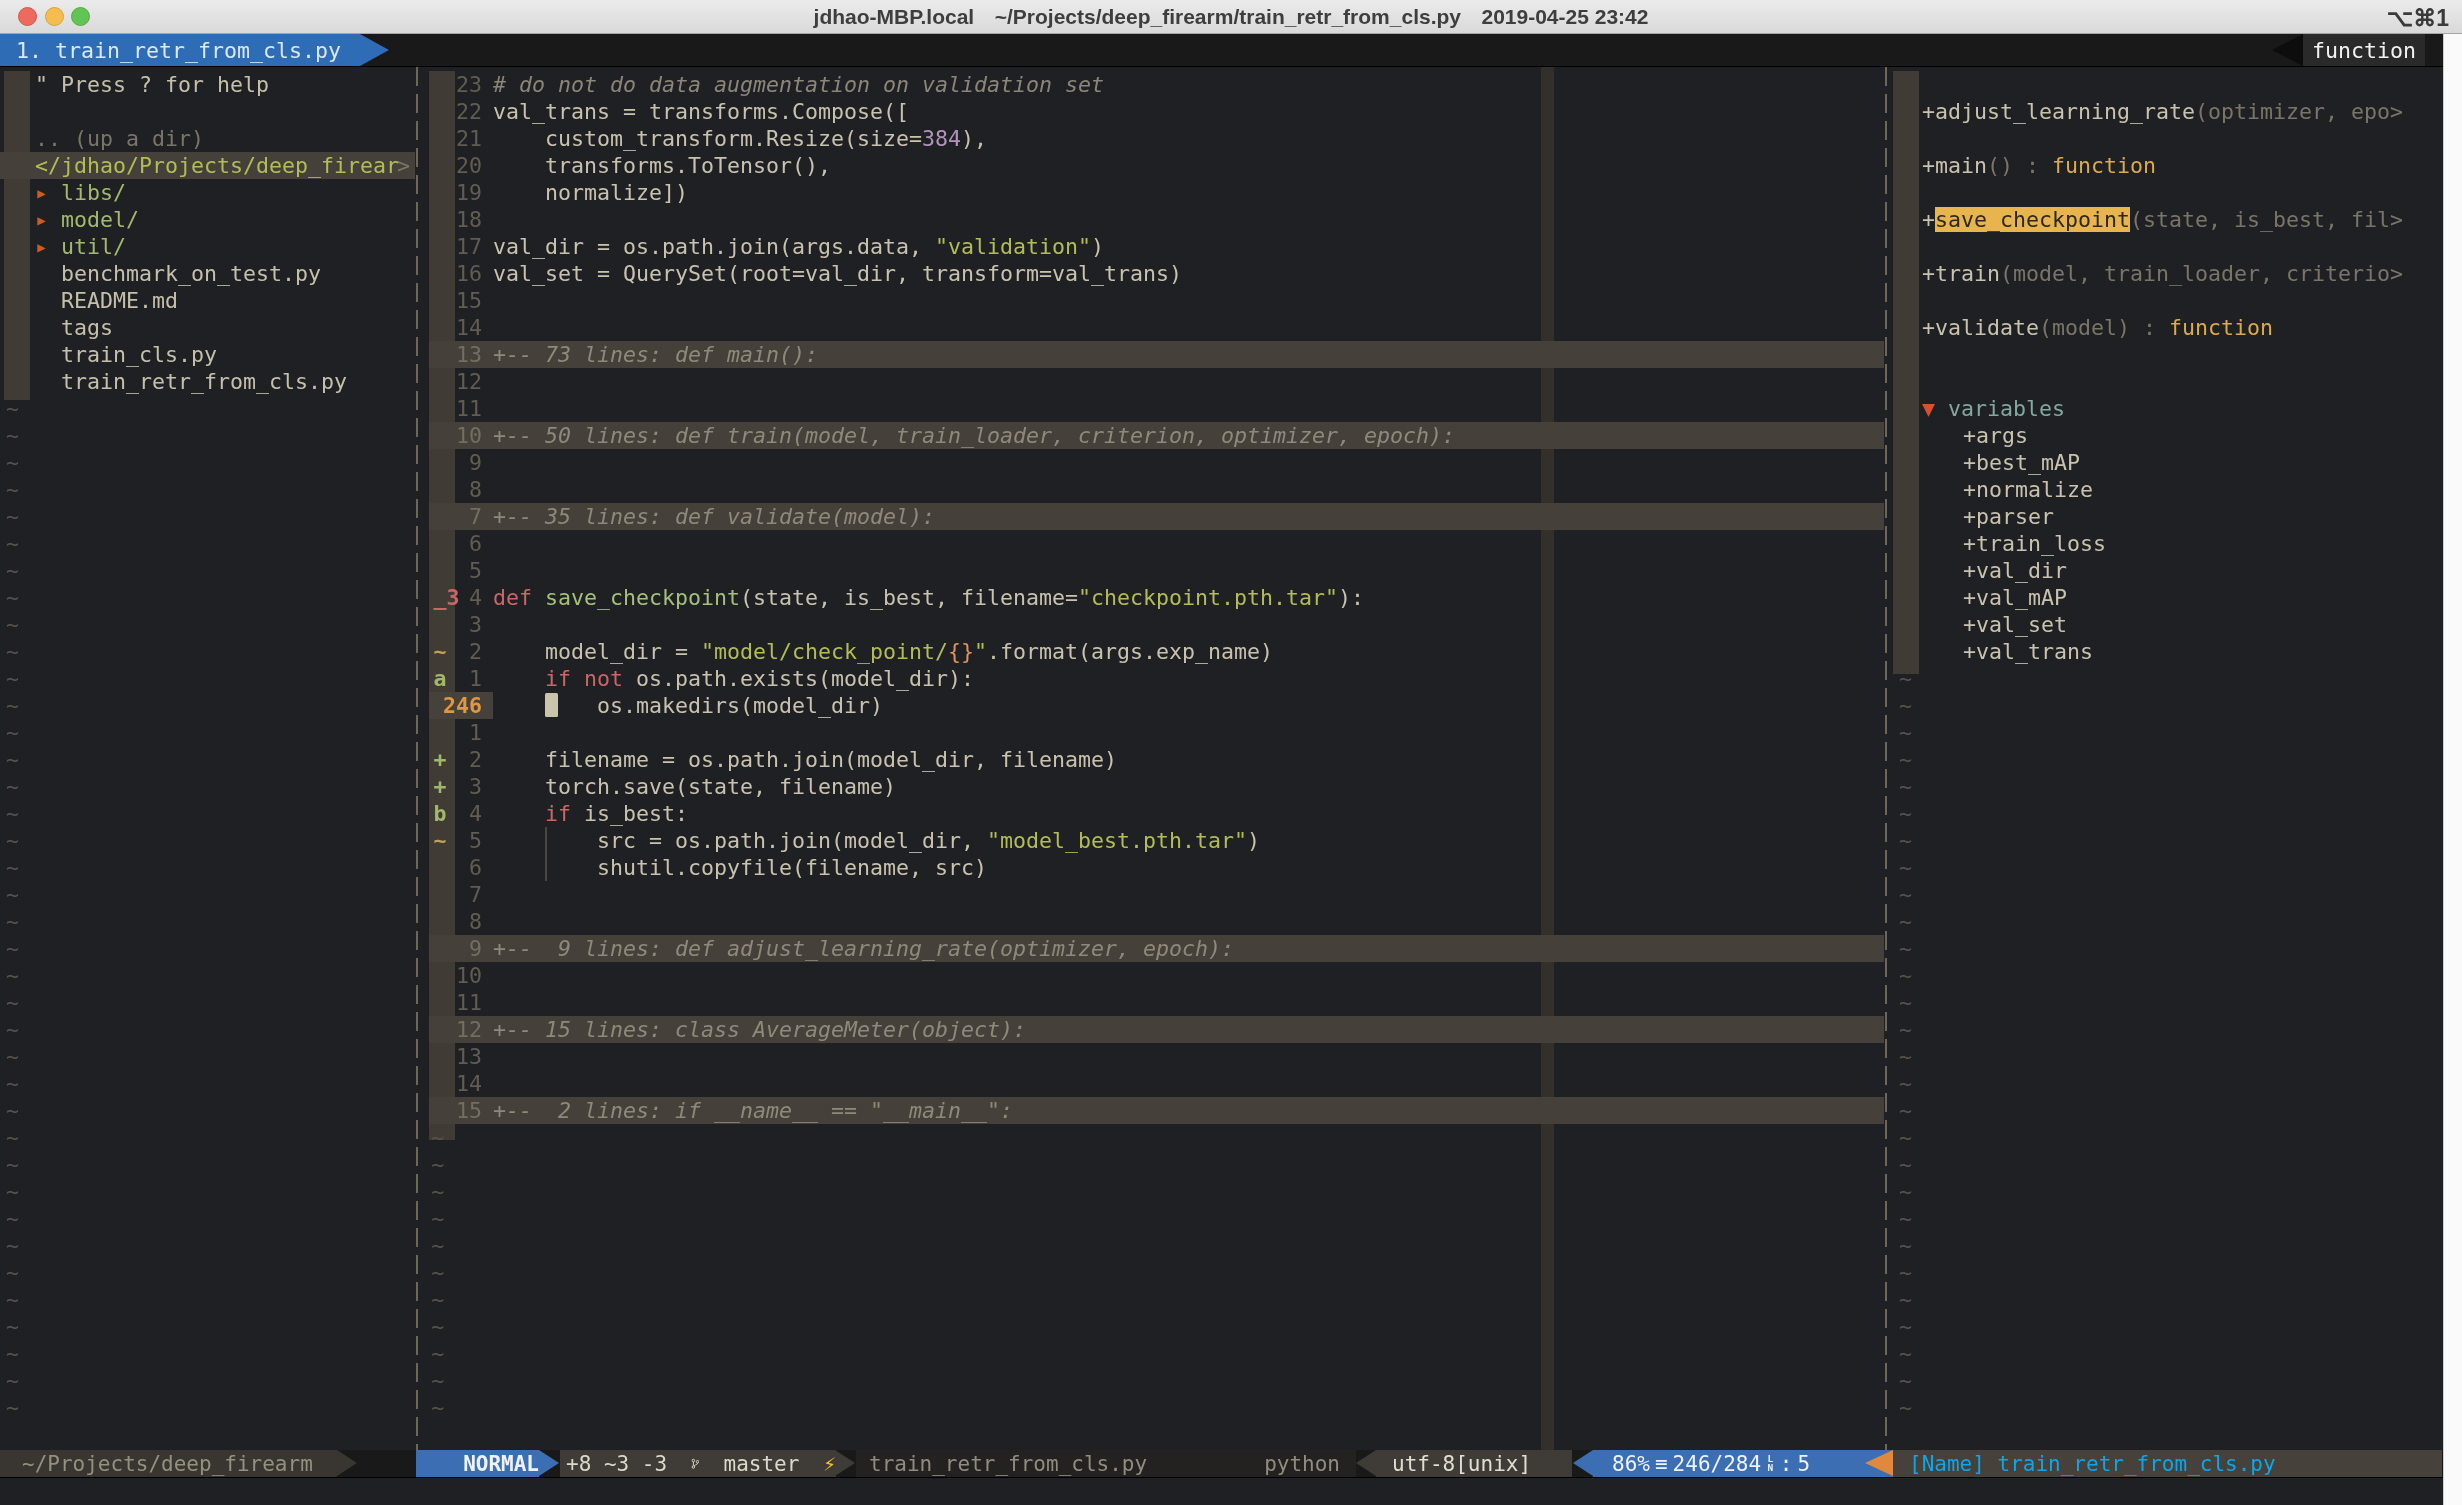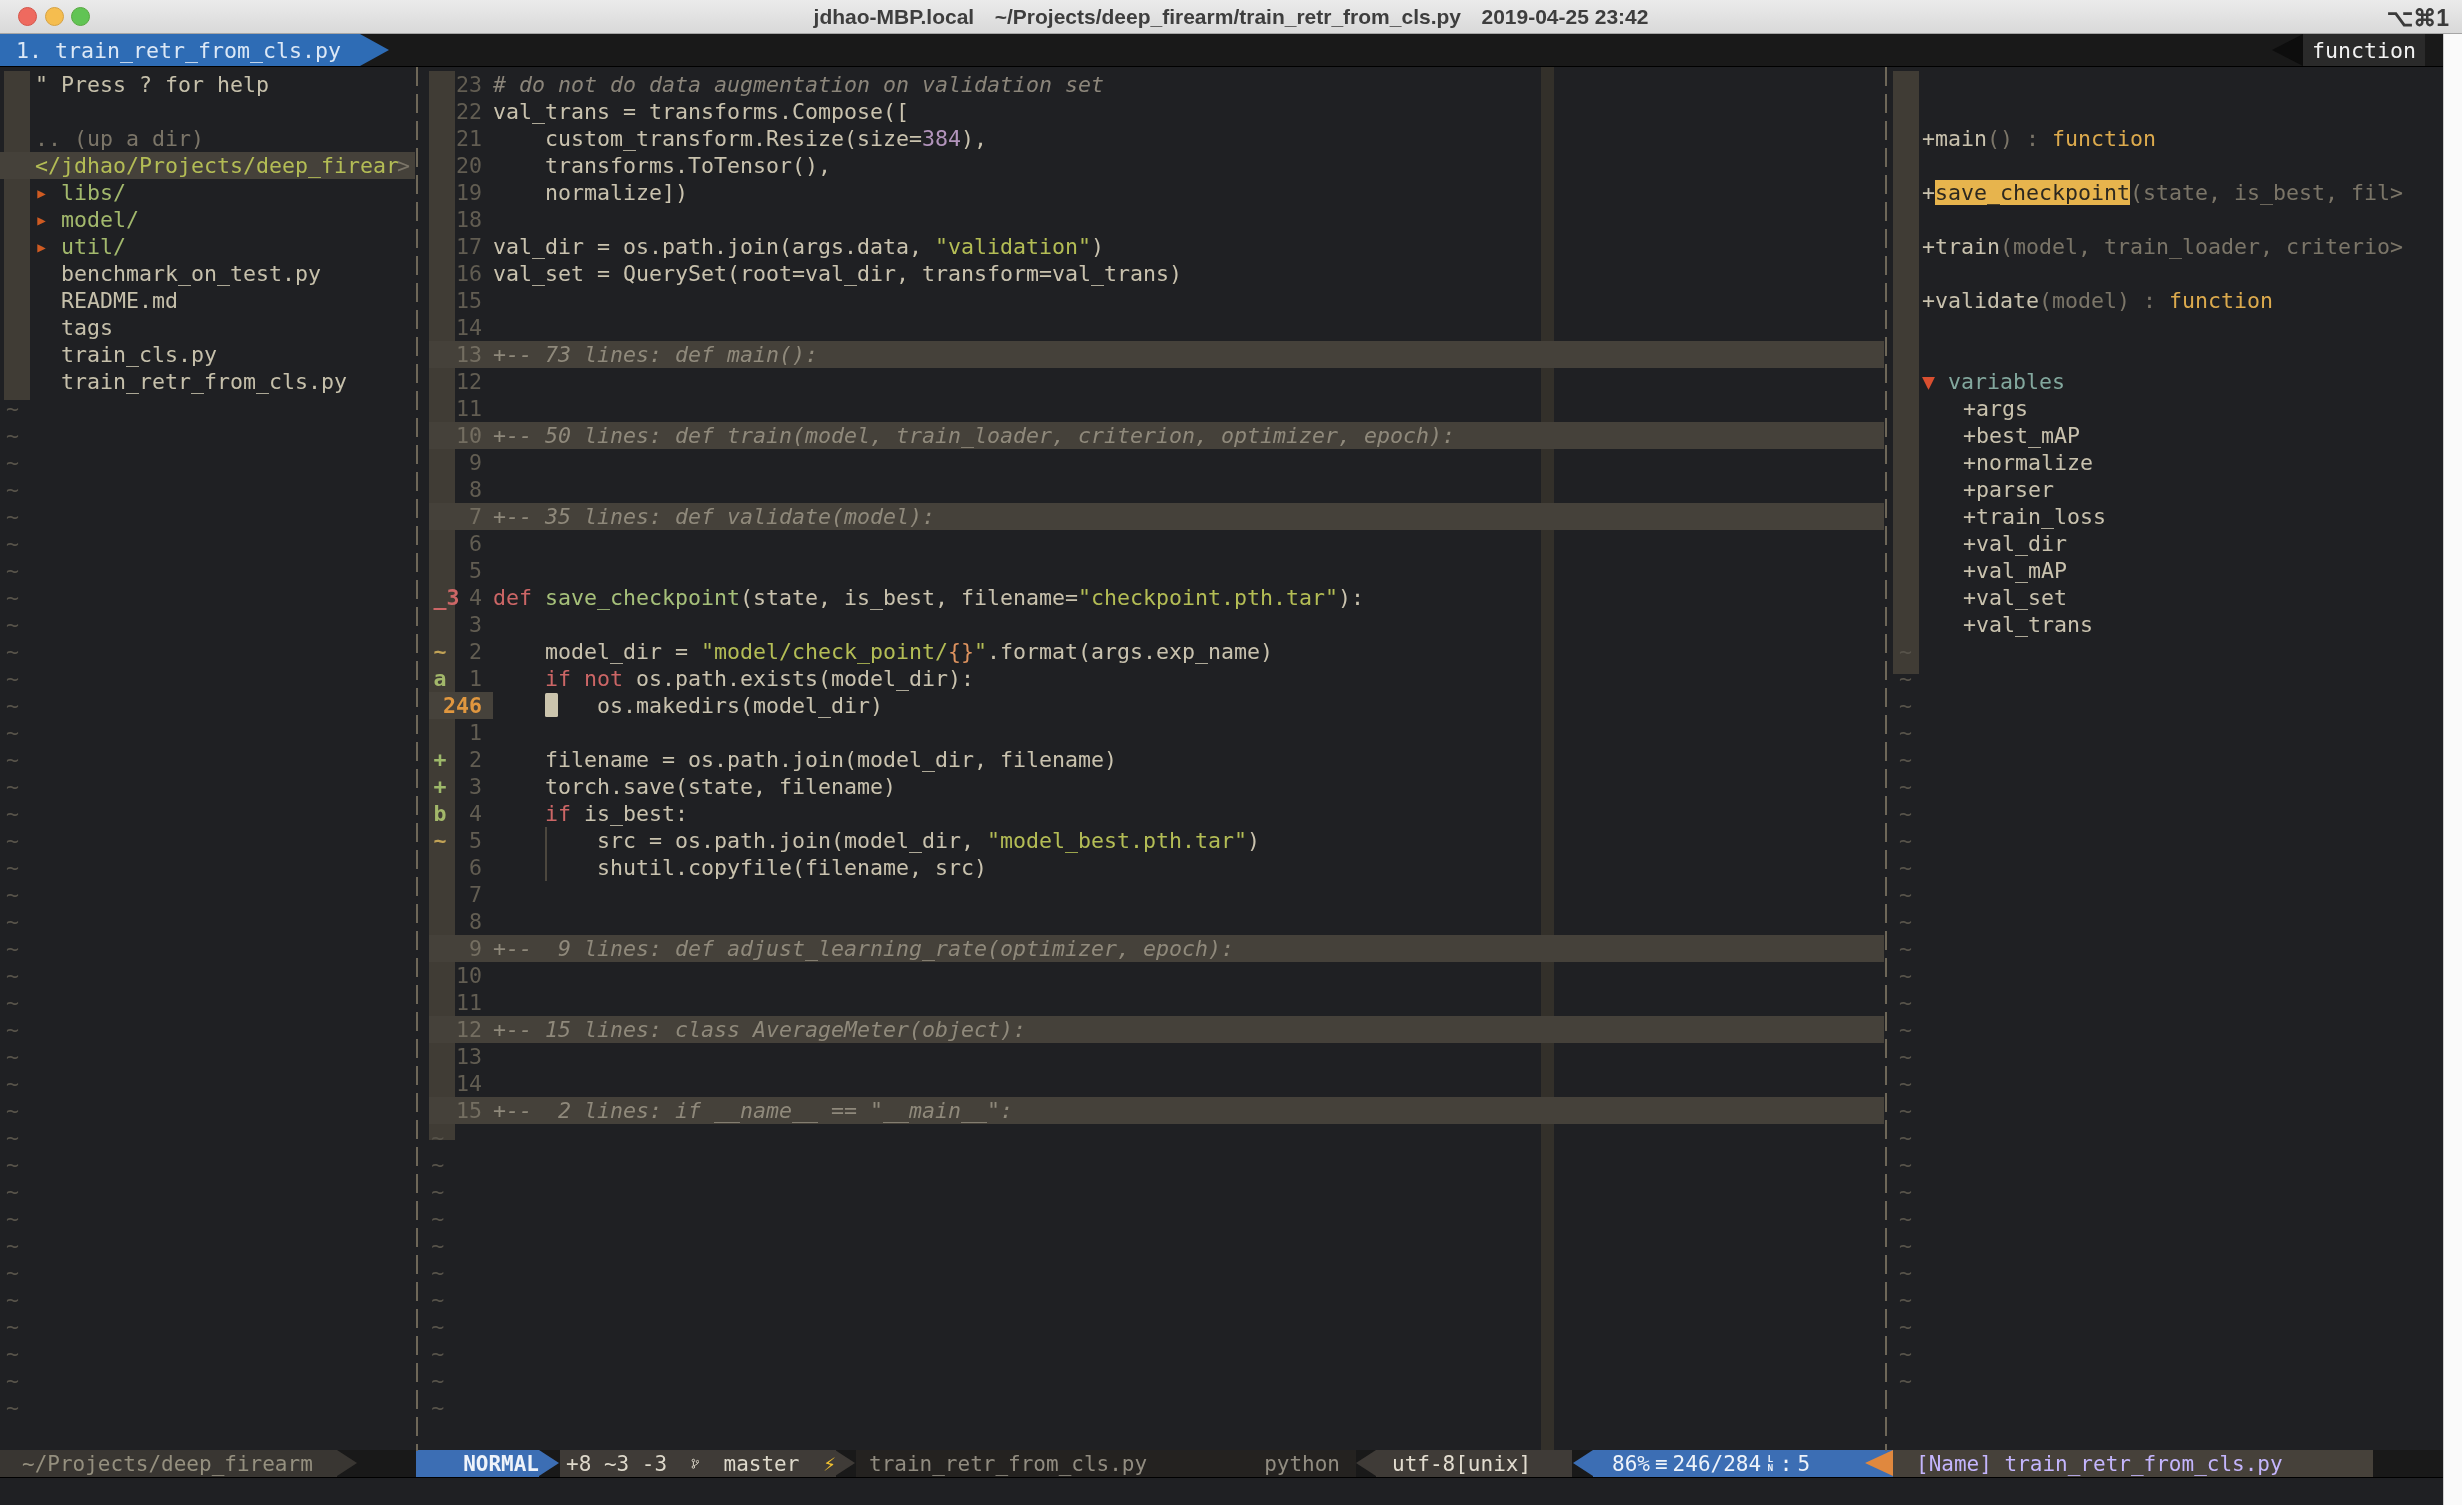--- a/index.html
+++ b/index.html
@@ -102,21 +102,21 @@
   #sl-mode{left:416px;width:123px;background:#3c6eb4;color:#eef3fa;font-weight:bold;justify-content:flex-end}
   #arr-mode{left:539px;border-left:20.5px solid #3c6eb4}
   #sl-git{left:560px;width:276px;background:#3f3b37;color:#ddd8ca;padding-left:6px;gap:24px}
   #arr-git{left:835px;border-left:20.5px solid #3f3b37}
   #sl-file{left:856px;width:500px;background:#242220;color:#918c80;padding:0 16px 0 13px;justify-content:space-between}
   #arr-enc{left:1356px;border-right:20.5px solid #3f3b37}
   #sl-enc{left:1376px;width:196px;background:#3f3b37;color:#e3ddd0;padding-left:16px}
   #arr-pos{left:1573px;border-right:20.5px solid #3c6eb4}
   #sl-pos{left:1593px;width:300px;background:#3c6eb4;color:#eef3fa;padding-left:19px;gap:5px}
   #arr-orange{left:1865px;border-right:28px solid #e0883e;z-index:2}
-  #sl-name{left:1893px;width:480px;background:#46413a;color:#c4b5fd;padding-left:23px}
+  #sl-name{left:1893px;width:549px;background:#46413a;color:#0ea5e9;padding-left:16px}
   .lnstack{display:inline-flex;flex-direction:column;font-size:9.5px;line-height:8.8px;font-weight:bold;margin:0 1.5px;vertical-align:middle}
   .bolt{color:#f0c030}
   #cmdline{position:absolute;left:0;top:1478px;width:2462px;height:28px;background:var(--bg)}
 
   
   #scrollbar{position:absolute;left:2443px;top:34px;width:20px;height:1471px;background:#fafafa;border-left:0.7px solid #cfcfcf}
 </style>
 </head>
 <body>
 
@@ -249,20 +249,21 @@
       <div class="row"><span class="tilde tilde-t">~</span></div>
       <div class="row"><span class="tilde tilde-t">~</span></div>
       <div class="row"><span class="tilde tilde-t">~</span></div>
       <div class="row"><span class="tilde tilde-t">~</span></div>
       <div class="row"><span class="tilde tilde-t">~</span></div>
       <div class="row"><span class="tilde tilde-t">~</span></div>
       <div class="row"><span class="tilde tilde-t">~</span></div>
     </div>
   <div id="tagbar" class="win">
       <div class="row"></div>
+      <div class="row"><span class="tk-d">+adjust_learning_rate</span><span class="tk-g">(optimizer, epo</span><span class="tk-g">&gt;</span></div>
       <div class="row"></div>
       <div class="row"><span class="tk-d">+main</span><span class="tk-g">()</span><span class="tk-g"> : </span><span class="tk-y">function</span></div>
       <div class="row"></div>
       <div class="row"><span class="tk-d">+</span><span class="tk-hl">save_checkpoint</span><span class="tk-g">(state, is_best, fil</span><span class="tk-g">&gt;</span></div>
       <div class="row"></div>
       <div class="row"><span class="tk-d">+train</span><span class="tk-g">(model, train_loader, criterio</span><span class="tk-g">&gt;</span></div>
       <div class="row"></div>
       <div class="row"><span class="tk-d">+validate</span><span class="tk-g">(model)</span><span class="tk-g"> : </span><span class="tk-y">function</span></div>
       <div class="row"></div>
       <div class="row"></div>

